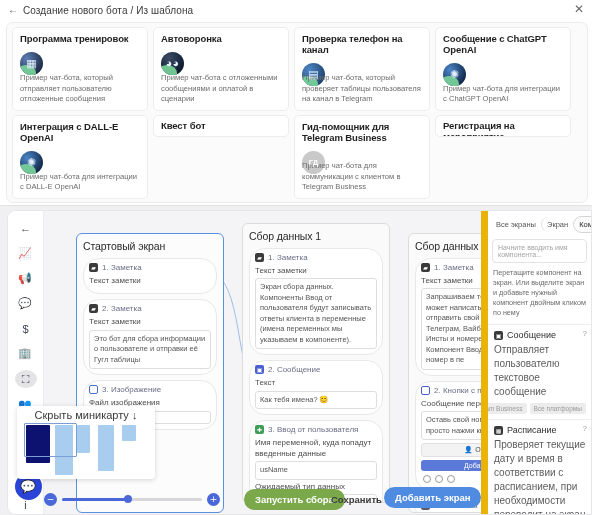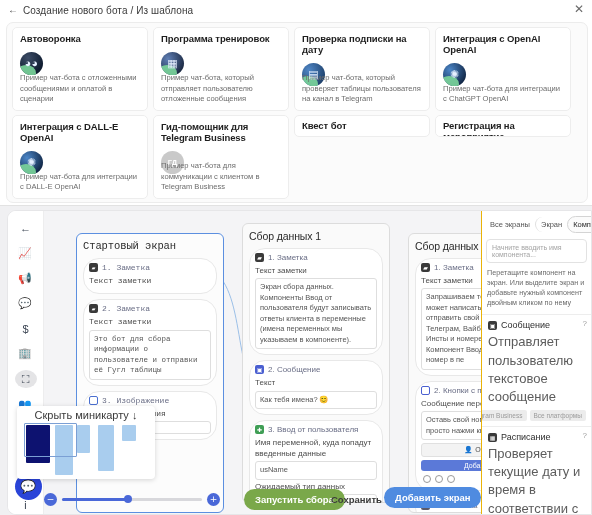--- a/index.html
+++ b/index.html
@@ -224,21 +224,21 @@
     font-size:9.5px; font-weight:bold; text-align:center;
     padding:5px 11px; z-index:20; white-space:nowrap;
   }
   #btn-run{ left:244px; top:489px; background:#7aa84a; }
   #btn-save{ left:320px; top:489px; background:transparent; color:#3a3a3a; }
   #btn-addscreen{ left:384px; top:487px; background:#4f8be0; border-radius:14px;}
 
   
   #rpanel{
     position:absolute; right:0; top:0; width:110px; bottom:0;
-    background:#ffffff; border-left:1px solid #eab308;
+    background:#ffffff; border-left:7px solid #eab308;
     overflow:hidden;
   }
   #rp-tabs{
     display:flex; align-items:center; gap:0; padding:5px 3px 4px 3px;
     font-size:7.5px; color:#555;
   }
   .rp-tab{ padding:3px 5px; border-radius:9px; white-space:nowrap; }
   .rp-tab.sep{ border-left:1px solid #e0e0e0; }
   .rp-tab.active{ border:1px solid #d4d4d4; background:#fbfbfb; color:#2a2a2a; }
   #rp-search{
@@ -254,21 +254,21 @@
   .comp-head{ display:flex; align-items:center; gap:4px; }
   .comp-ic{
     width:9px; height:9px; flex:0 0 auto; border-radius:2px;
     background:#3a3a3a; display:flex; align-items:center; justify-content:center;
     color:#fff; font-size:6px;
   }
   .comp-title{ font-size:9px; color:#2f2f2f; }
   .comp-q{
     position:absolute; right:4px; top:4px; font-size:8px; color:#9d9d9d;
   }
-  .comp-desc{ font-size:13px; color:#5c5c5c; line-height:1.4; margin-top:3px; }
+  .comp-desc{ font-size:10px; color:#5c5c5c; line-height:1.4; margin-top:3px; }
   .tagrow{ display:flex; justify-content:flex-end; gap:3px; margin-top:4px; }
   .tag{
     font-size:6.5px; color:#9a9a9a; background:#ececec;
     border-radius:2px; padding:1.5px 4px; white-space:nowrap;
   }
 </style>
 </head>
 <body>
 
 <div id="editor">
@@ -288,21 +288,21 @@
         <div class="rail-ic">▩</div>
         <div class="rail-ic">ℹ</div>
       </div>
     <div id="rail-chat">💬</div>
 
     <div id="canvas">
       <svg class="curve" width="446" height="309">
         <path d="M160,55 C205,70 185,160 222,200" stroke="#9cc0e8" stroke-width="1" fill="none"></path>
       </svg>
       <div id="screens-host">
-          <div class="screen-card selected" style="left: 32px; top: 22px; height: 280px; font-family: Liberation Mono, monospace;">
+          <div class="screen-card selected" style="left: 32px; top: 22px; height: 280px;">
             <div class="sc-title">Стартовый экран</div>
             <div class="blk">
               <div class="blk-head">
                 <span class="blk-ic ic-note">▰</span>
                 <span class="blk-name">1. Заметка</span>
               </div>
               <div class="fld-lbl">Текст заметки</div>
             </div>
             <div class="blk">
               <div class="blk-head">
@@ -461,67 +461,67 @@
 
 <div id="modal">
   <div id="modal-head">
     <span class="back-arrow">←</span>
     <span id="modal-title">Создание нового бота / Из шаблона</span>
     <span id="modal-close">✕</span>
   </div>
   <div id="tpl-wrap">
     <div id="tpl-grid">
         <div class="tpl-card">
+          <div class="tpl-name">Программа тренировок</div>
+          <div class="tpl-icon ic-train">
+            <span class="glyph inner">▦</span>
+            <span class="green-bl"></span>
+          </div>
+          <div class="tpl-desc">Пример чат-бота, который отправляет пользователю отложенные сообщения</div>
+        </div>
+        <div class="tpl-card">
           <div class="tpl-name">Автоворонка</div>
           <div class="tpl-icon ic-funnel">
             <span class="glyph inner">◕◕</span>
             <span class="green-bl"></span>
           </div>
           <div class="tpl-desc">Пример чат-бота с отложенными сообщениями и оплатой в сценарии</div>
         </div>
         <div class="tpl-card">
-          <div class="tpl-name">Программа тренировок</div>
-          <div class="tpl-icon ic-train">
-            <span class="glyph inner">▦</span>
-            <span class="green-bl"></span>
-          </div>
-          <div class="tpl-desc">Пример чат-бота, который отправляет пользователю отложенные сообщения</div>
-        </div>
-        <div class="tpl-card">
-          <div class="tpl-name">Проверка подписки на дату</div>
+          <div class="tpl-name">Проверка телефон на канал</div>
           <div class="tpl-icon ic-check">
             <span class="glyph inner">▤</span>
             <span class="green-bl"></span>
           </div>
           <div class="tpl-desc">Пример чат-бота, который проверяет таблицы пользователя на канал в Telegram</div>
         </div>
         <div class="tpl-card">
-          <div class="tpl-name">Интеграция с OpenAI OpenAI</div>
+          <div class="tpl-name">Сообщение с ChatGPT OpenAI</div>
           <div class="tpl-icon ic-gpt">
             <span class="glyph inner">✺</span>
             <span class="green-bl"></span>
           </div>
           <div class="tpl-desc">Пример чат-бота для интеграции с ChatGPT OpenAI</div>
         </div>
         <div class="tpl-card">
           <div class="tpl-name">Интеграция с DALL-E OpenAI</div>
           <div class="tpl-icon ic-dalle">
             <span class="glyph inner">✺</span>
             <span class="green-bl"></span>
           </div>
           <div class="tpl-desc">Пример чат-бота для интеграции с DALL-E OpenAI</div>
         </div>
+        <div class="tpl-card short">
+          <div class="tpl-name">Квест бот</div>
+        </div>
         <div class="tpl-card">
           <div class="tpl-name">Гид-помощник для Telegram Business</div>
           <div class="tpl-icon ic-guide">
             <span class="glyph inner" style="color: rgb(255, 255, 255); font-size: 7.5px; font-weight: bold;">ГД</span>
           </div>
           <div class="tpl-desc">Пример чат-бота для коммуникации с клиентом в Telegram Business</div>
         </div>
         <div class="tpl-card short">
-          <div class="tpl-name">Квест бот</div>
-        </div>
-        <div class="tpl-card short">
           <div class="tpl-name">Регистрация на мероприятие</div>
         </div>
       </div>
   </div>
 </div>
 
 </body></html>

